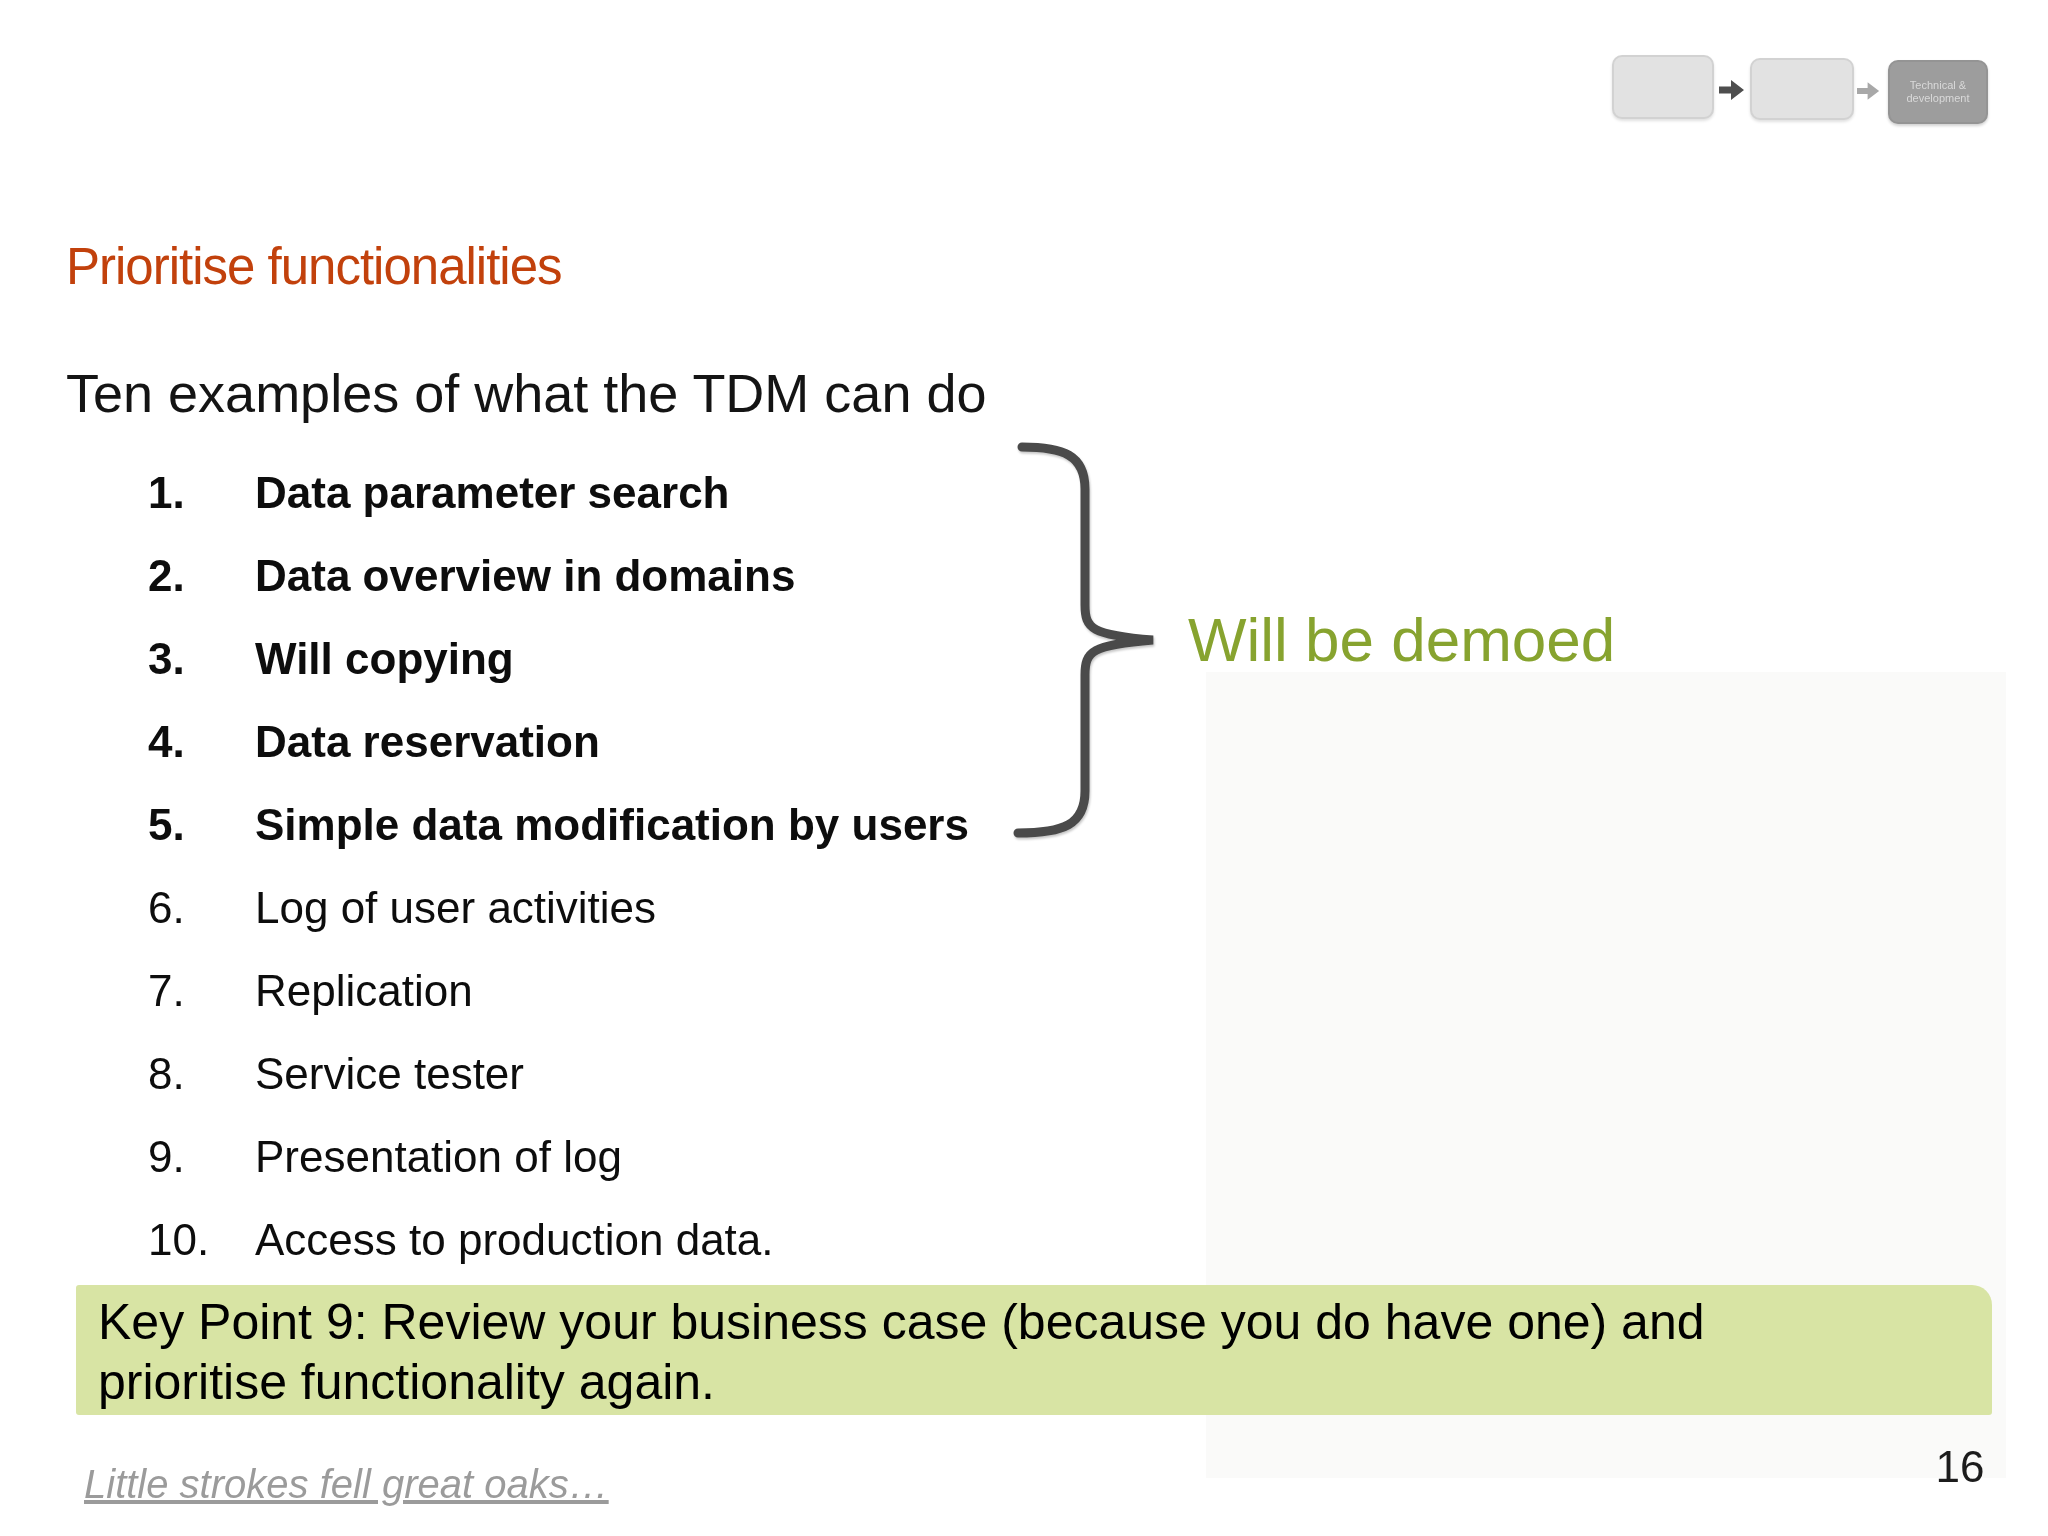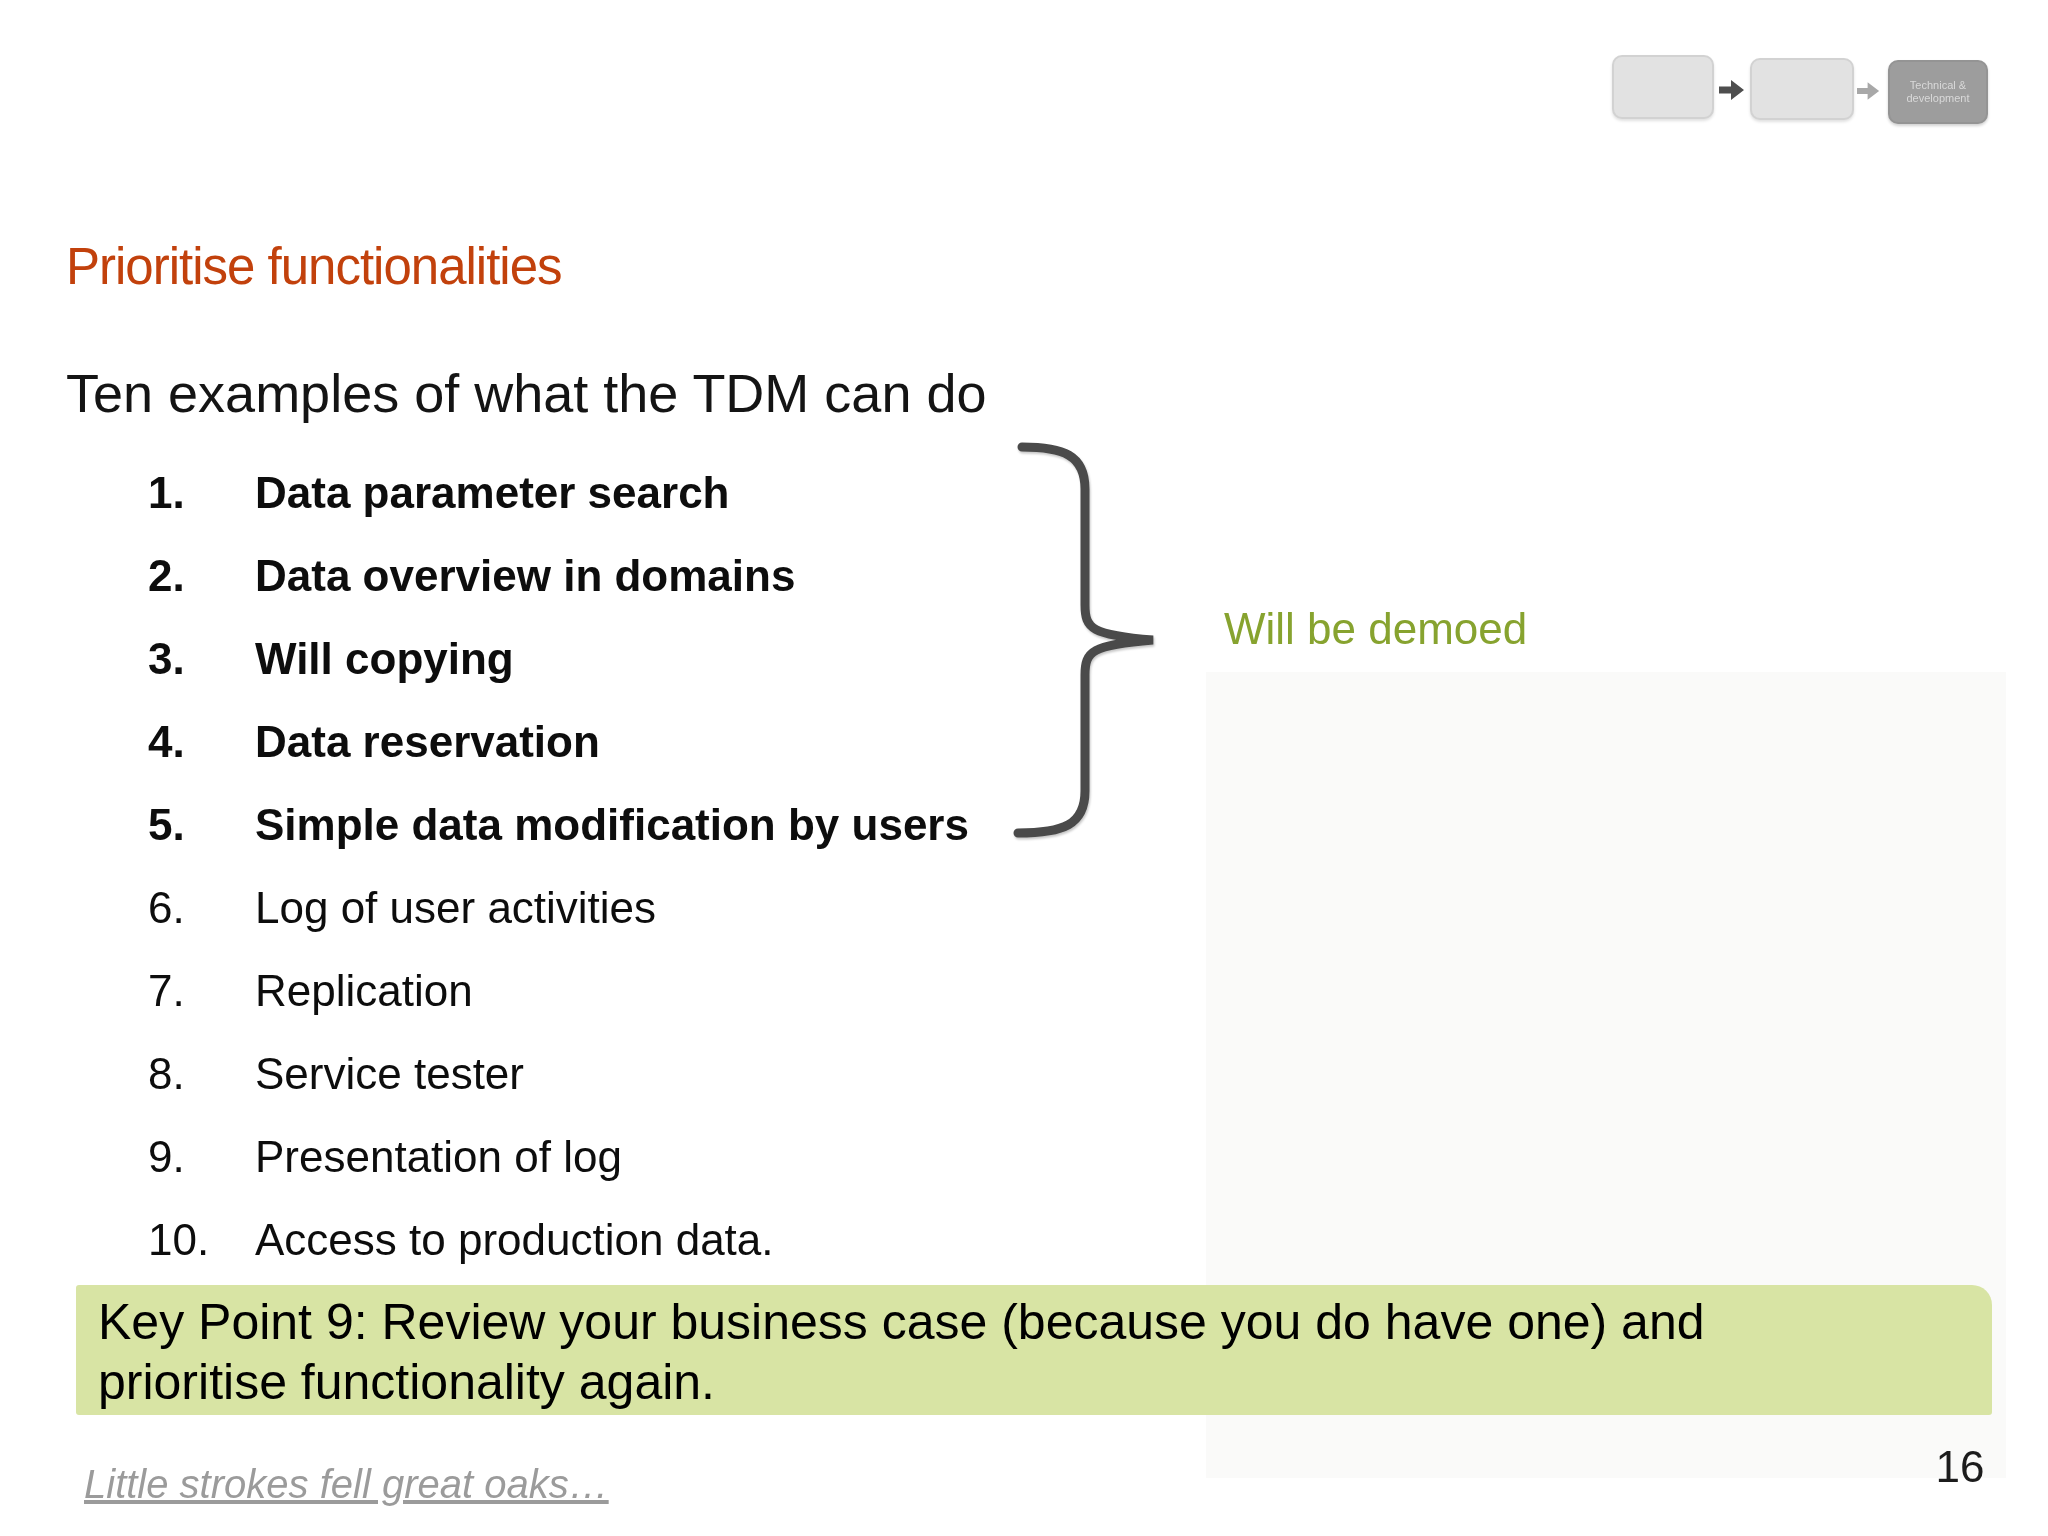--- a/index.html
+++ b/index.html
@@ -36,21 +36,21 @@
     display:flex;white-space:nowrap;
   }
   .list-item.bold{font-weight:bold;}
   .list-item .num{width:107px;flex:0 0 107px;}
   .brace-wrap{
     position:absolute;left:1008px;top:437px;width:160px;height:410px;
   }
   .brace-wrap svg{filter:drop-shadow(1px 2px 1px rgba(0,0,0,0.22));}
   .demo-label{
     position:absolute;left:1188px;top:604px;
-    font-size:44px;white-space:nowrap;margin-left:36px;
+    font-size:62px;white-space:nowrap;
   }
   .key-box{
     position:absolute;left:76px;top:1285px;width:1916px;height:130px;
     border-radius:3px 20px 3px 3px;
     box-sizing:border-box;
     padding:7px 0 0 22px;
     font-size:50px;line-height:60px;color:#000;
   }
   .footer-quote{
     position:absolute;left:84px;top:1462px;

